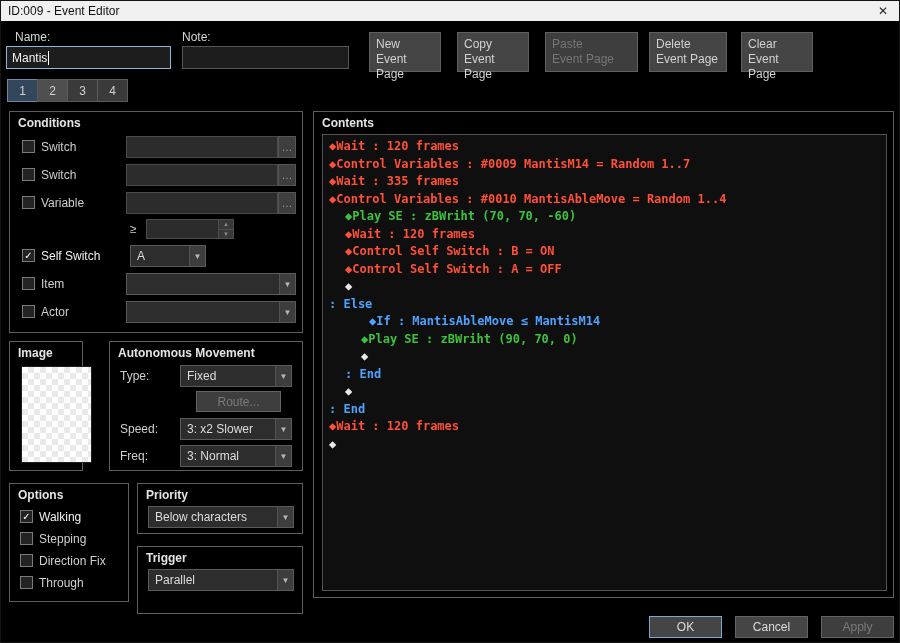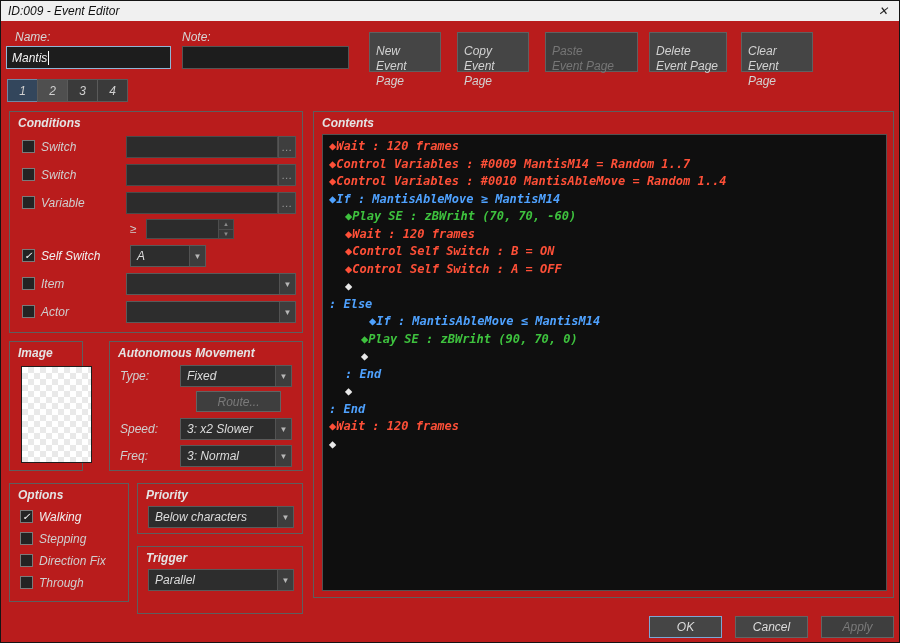--- a/index.html
+++ b/index.html
@@ -1,30 +1,30 @@
 <!DOCTYPE html>
 <html><head>
 <meta charset="utf-8">
 <style>
   * { margin:0; padding:0; box-sizing:border-box; }
   html,body { background:#1e1e1e; }
   body { font-family:"Liberation Sans", sans-serif; }
 
-  .window { position:relative; width:900px; height:643px; background:#b91c1c; border:1px solid #141414; overflow:hidden;font-style:italic; }
+  .window { position:relative; width:900px; height:643px; background:#000000; border:1px solid #141414; overflow:hidden; }
 
   .titlebar { position:absolute; left:0; top:0; right:0; height:20px; background:#f0f0f0; display:flex; align-items:center; padding:0 7px; font-size:12px; color:#111; }
   .titlebar .close { margin-left:auto; font-size:12px; color:#222; width:18px; text-align:center; cursor:default; }
 
   .lbl { position:absolute; font-size:12px; color:#d6d6d6; white-space:nowrap; }
 
   .text-input { position:absolute; height:23px; background:#1d1d1d; border:1px solid #555; display:flex; align-items:center; padding:0 5px; font-size:12px; color:#f2f2f2; }
   .text-input.focused { border-color:#8fb6d6; }
   .caret { width:1px; height:14px; background:#ffffff; margin-left:1px; }
 
-  .page-btn { position:absolute; top:31px; height:40px; background:#454545; border:1px solid #606060; color:#d2d2d2; font-size:12px; line-height:15px; padding:11px 6px; text-align:left; cursor:default; }
+  .page-btn { position:absolute; top:31px; height:40px; background:#454545; border:1px solid #606060; color:#d2d2d2; font-size:12px; line-height:15px; padding:4px 6px; text-align:left; cursor:default; }
   .page-btn span { display:block; }
   .page-btn.disabled { color:#767676; background:#3e3e3e; }
 
   .tab { position:absolute; top:78px; width:31px; height:23px; background:#3a3a3a; border:1px solid #5a5a5a; display:flex; align-items:center; justify-content:center; font-size:12px; color:#d0d0d0; }
   .tab.selected { background:#33465c; border-color:#6d89a6; }
   .tab.highlighted { background:#4f4f4f; }
 
   .grp { position:absolute; border:1px solid #5e5e5e; }
   .grp-title { position:absolute; left:8px; top:4px; font-size:12px; font-weight:bold; color:#e4e4e4; white-space:nowrap; }
 
@@ -225,22 +225,22 @@
       <span>Parallel</span>
       <span class="dd-arrow">▼</span>
     </span>
   </div>
 
   <div class="grp" style="left:312px;top:110px;width:581px;height:487px">
     <div class="grp-title">Contents</div>
     <div class="cmd-list" style="left:8px;top:22px;width:565px;height:457px">
         <div class="cmd-row" style="padding-left: 6px; color: rgb(255, 80, 56);">◆Wait : 120 frames</div>
         <div class="cmd-row" style="padding-left: 6px; color: rgb(255, 80, 56);">◆Control Variables : #0009 MantisM14 = Random 1..7</div>
+        <div class="cmd-row" style="padding-left: 6px; color: rgb(255, 80, 56);">◆Wait : 335 frames</div>
         <div class="cmd-row" style="padding-left: 6px; color: rgb(255, 80, 56);">◆Control Variables : #0010 MantisAbleMove = Random 1..4</div>
-        <div class="cmd-row" style="padding-left: 6px; color: rgb(79, 162, 255);">◆If : MantisAbleMove ≥ MantisM14</div>
         <div class="cmd-row" style="padding-left: 22px; color: rgb(62, 194, 62);">◆Play SE : zBWriht (70, 70, -60)</div>
         <div class="cmd-row" style="padding-left: 22px; color: rgb(255, 80, 56);">◆Wait : 120 frames</div>
         <div class="cmd-row" style="padding-left: 22px; color: rgb(255, 80, 56);">◆Control Self Switch : B = ON</div>
         <div class="cmd-row" style="padding-left: 22px; color: rgb(255, 80, 56);">◆Control Self Switch : A = OFF</div>
         <div class="cmd-row" style="padding-left: 22px; color: rgb(232, 232, 232);">◆</div>
         <div class="cmd-row" style="padding-left: 6px; color: rgb(79, 162, 255);">: Else</div>
         <div class="cmd-row" style="padding-left: 22px; color: rgb(79, 162, 255); margin-left: 24px;">◆If : MantisAbleMove ≤ MantisM14</div>
         <div class="cmd-row" style="padding-left: 38px; color: rgb(62, 194, 62);">◆Play SE : zBWriht (90, 70, 0)</div>
         <div class="cmd-row" style="padding-left: 38px; color: rgb(232, 232, 232);">◆</div>
         <div class="cmd-row" style="padding-left: 22px; color: rgb(79, 162, 255);">: End</div>

